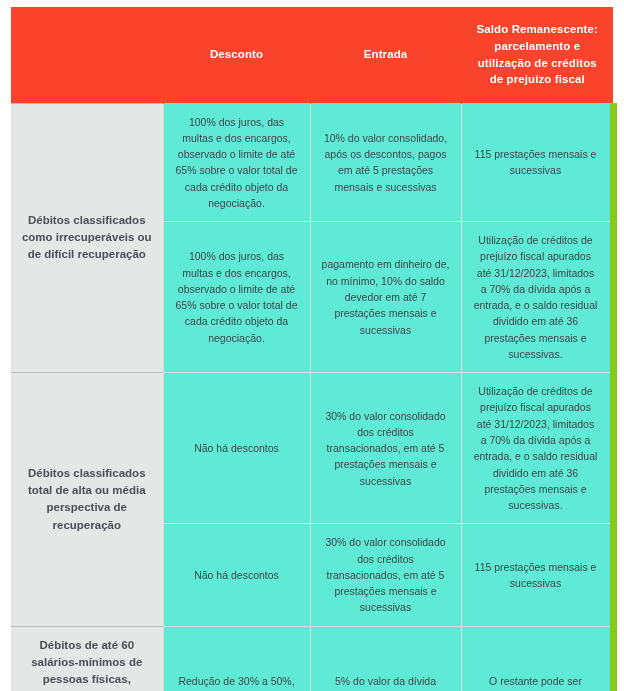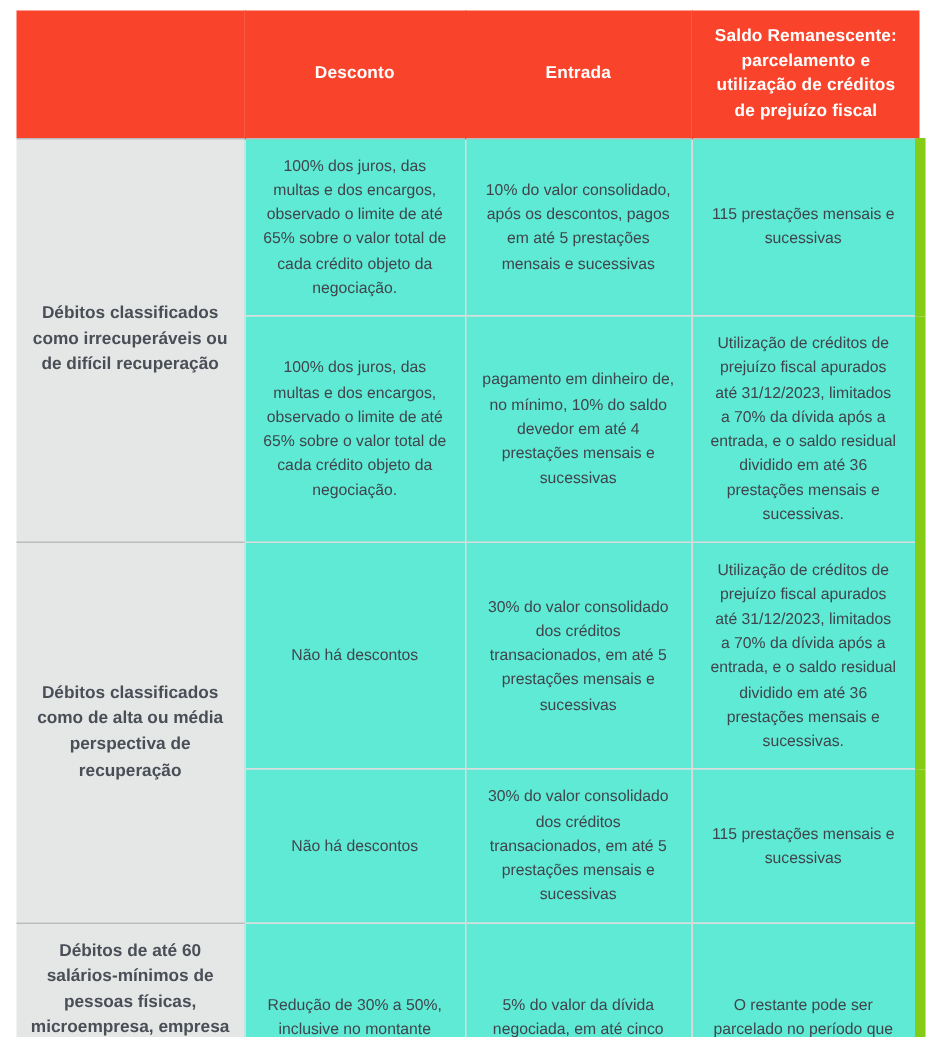--- a/index.html
+++ b/index.html
@@ -32,21 +32,21 @@
   
   thead th {
     background: #f9432b;
     color: #ffffff;
     font-size: 11.5px;
     font-weight: bold;
     line-height: 1.45;
     text-align: center;
     vertical-align: middle;
     padding: 6px 8px;
-    height: 85px;
+    height: 96px;
     box-sizing: border-box;
     border-right: 1px solid #f9432b;
     letter-spacing: 0.1px;
   }
   thead th.h-blank { background: #f9432b; }
   thead th:last-child { border-right: none; }
 
   
   col.c-label { width: 152px; }
   col.c-desc  { width: 147px; }
@@ -114,26 +114,26 @@
     <tbody>
 
       <tr class="group-start">
         <td class="label-cell" rowspan="2">Débitos classificados como irrecuperáveis ou de difícil recuperação</td>
         <td>100% dos juros, das multas e dos encargos, observado o limite de até 65% sobre o valor total de cada crédito objeto da negociação.</td>
         <td>10% do valor consolidado, após os descontos, pagos em até 5 prestações mensais e sucessivas</td>
         <td>115 prestações mensais e sucessivas</td>
       </tr>
       <tr>
         <td>100% dos juros, das multas e dos encargos, observado o limite de até 65% sobre o valor total de cada crédito objeto da negociação.</td>
-        <td>pagamento em dinheiro de, no mínimo, 10% do saldo devedor em até 4 prestações mensais e sucessivas</td>
+        <td>pagamento em dinheiro de, no mínimo, 10% do saldo devedor em até 7 prestações mensais e sucessivas</td>
         <td>Utilização de créditos de prejuízo fiscal apurados até 31/12/2023, limitados a 70% da dívida após a entrada, e o saldo residual dividido em até 36 prestações mensais e sucessivas.</td>
       </tr>
 
       <tr class="group-start">
-        <td class="label-cell" rowspan="2">Débitos classificados como de alta ou média perspectiva de recuperação</td>
+        <td class="label-cell" rowspan="2">Débitos classificados total de alta ou média perspectiva de recuperação</td>
         <td>Não há descontos</td>
         <td>30% do valor consolidado dos créditos transacionados, em até 5 prestações mensais e sucessivas</td>
         <td>Utilização de créditos de prejuízo fiscal apurados até 31/12/2023, limitados a 70% da dívida após a entrada, e o saldo residual dividido em até 36 prestações mensais e sucessivas.</td>
       </tr>
       <tr>
         <td>Não há descontos</td>
         <td>30% do valor consolidado dos créditos transacionados, em até 5 prestações mensais e sucessivas</td>
         <td>115 prestações mensais e sucessivas</td>
       </tr>
 

